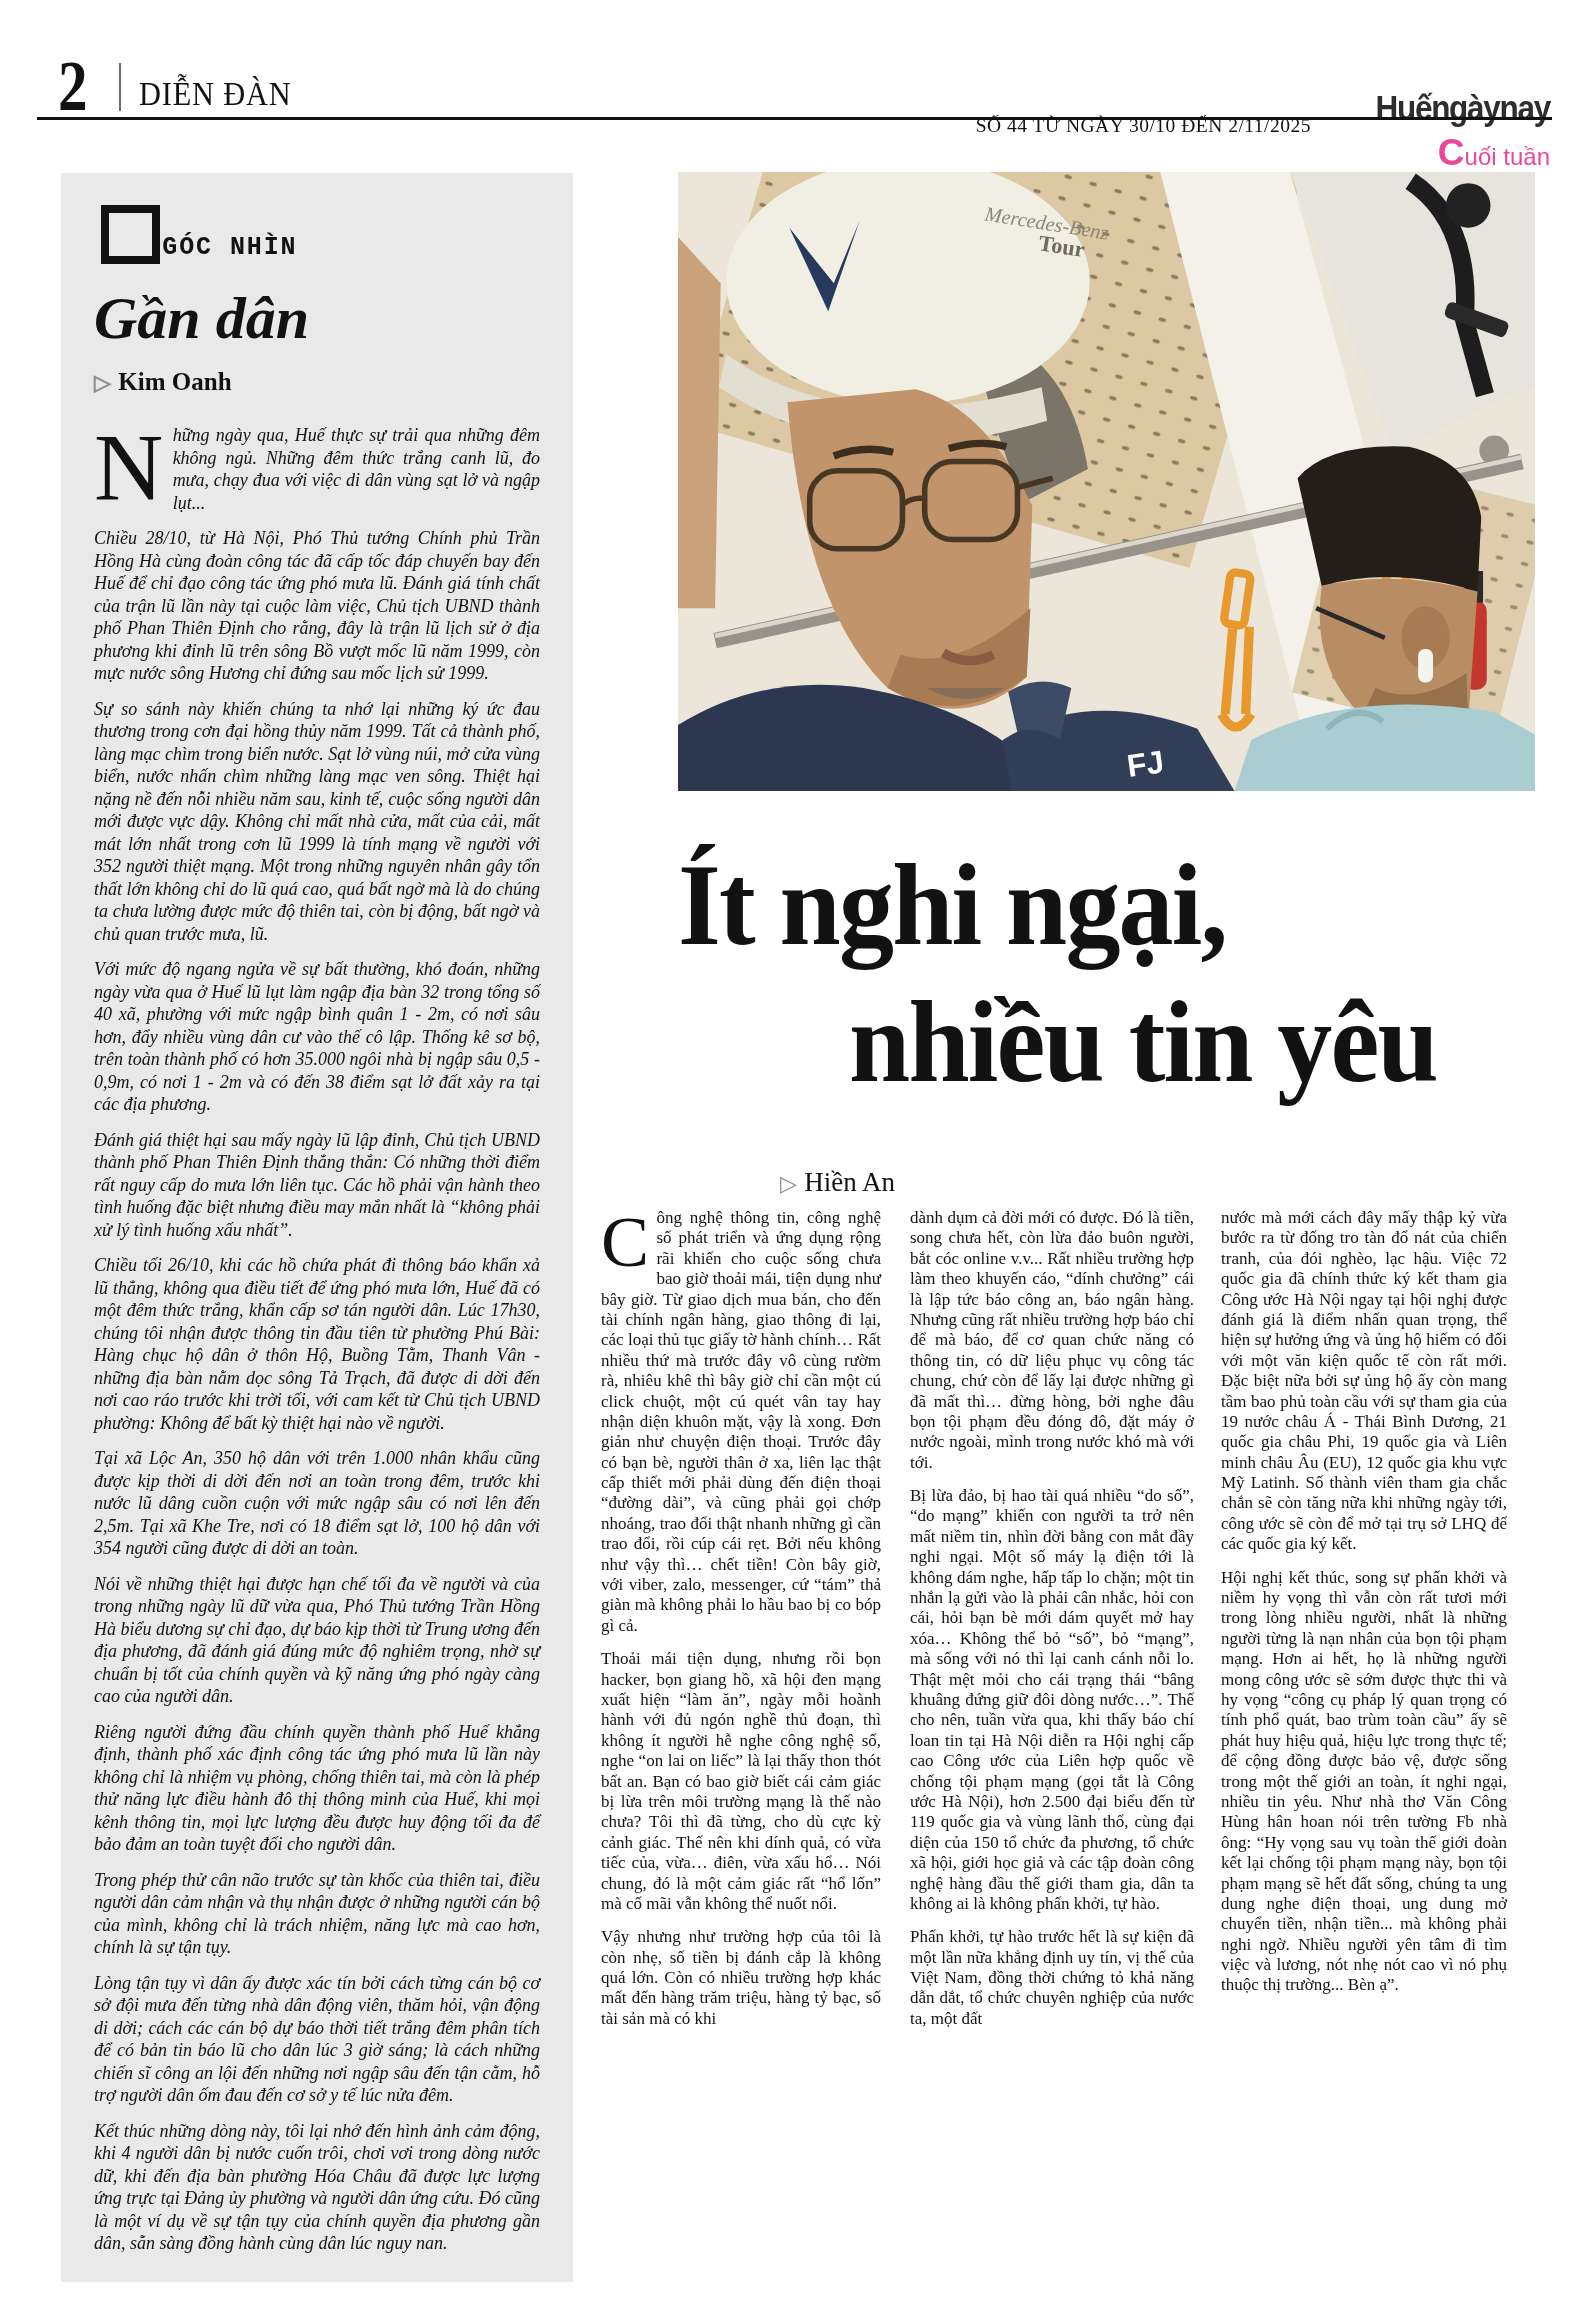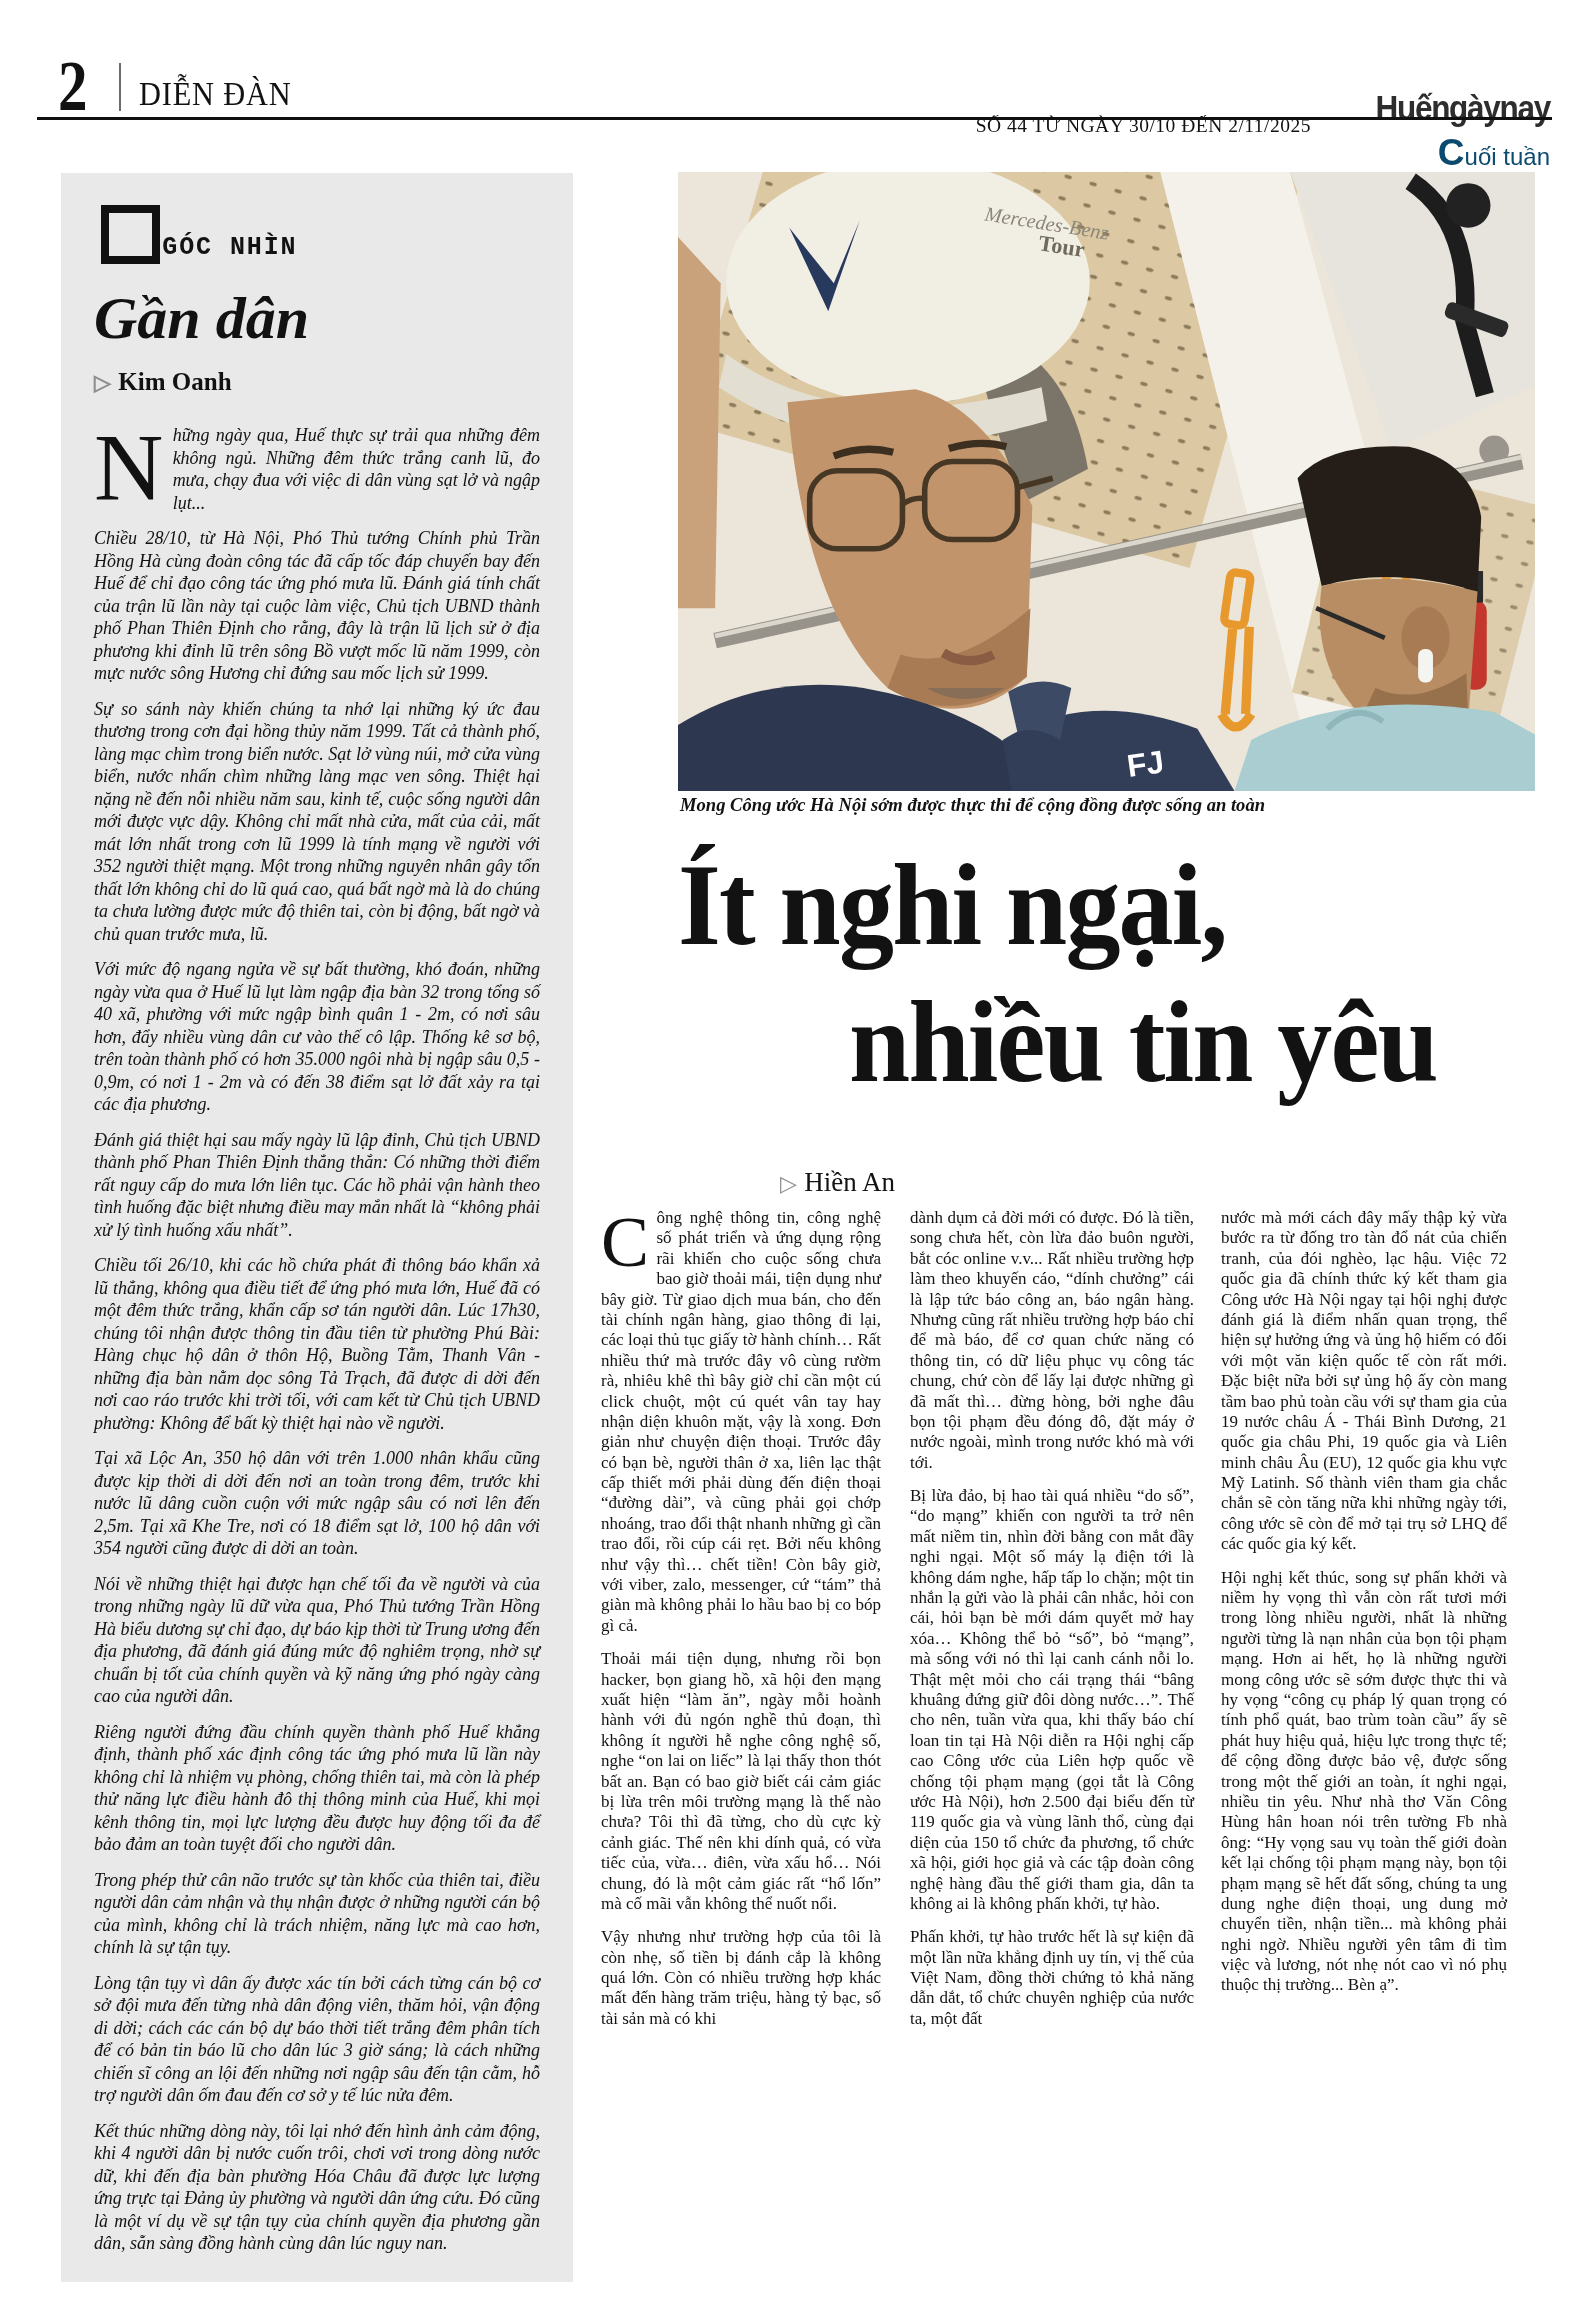--- a/index.html
+++ b/index.html
@@ -9,21 +9,21 @@
   .pagenum{position:absolute;left:58px;top:45px;font-size:72px;font-weight:bold;
            font-family:"Liberation Serif",serif;letter-spacing:-2.8px;transform:scaleX(.82);transform-origin:left bottom;}
   .hdr-div{position:absolute;left:119px;top:63px;width:1.9px;height:48px;background:#6b6b6b;}
   .section{position:absolute;left:139px;top:76px;font-size:33px;letter-spacing:0.9px;
            font-family:"Liberation Serif",serif;transform:scaleX(.92);transform-origin:left bottom;}
   .issue{position:absolute;right:278px;top:87px;font-size:19.5px;font-weight:normal;letter-spacing:0.5px;margin-top:28px;}
   .masthead{position:absolute;right:39px;top:90px;text-align:right;line-height:1;}
   .masthead .mh-title{font-family:"Liberation Sans",sans-serif;font-weight:bold;font-size:35px;
                       letter-spacing:-1.4px;color:#2e2e2e;transform:scaleX(.9);transform-origin:right bottom;display:inline-block;}
   .masthead .mh-ed{display:block;margin-top:9.3px;font-family:"Liberation Sans",sans-serif;
-                   color:#0c4a6e;font-size:24px;letter-spacing:0;}
+                   color:#ec4899;font-size:24px;letter-spacing:0;}
   .masthead .mh-ed::first-letter{font-size:37px;font-weight:bold;}
   .rule{position:absolute;left:37px;top:117px;width:1515px;height:2.8px;background:#101010;}
   
   .sidebar{position:absolute;left:55px;top:173px;width:512px;height:2109px;background:#e9e9e9;
            box-sizing:border-box;padding:28px 33px 22px 33px;overflow:hidden;margin-left:6px;}
   .kicker{display:flex;align-items:flex-end;gap:0px;margin:3.7px 0 24px 7.4px;}
   .kicker .sq{width:43px;height:43px;border:8.3px solid #111;margin-right:1.9px;}
   .kicker .kick-label{font-family:"Liberation Mono",monospace;font-weight:bold;font-size:25px;
                       letter-spacing:1.9px;padding-bottom:1.9px;}
   .sb-title{font-style:italic;font-weight:bold;font-size:60px;margin:5.6px 0 20.4px 0;line-height:1;}
@@ -158,21 +158,20 @@
       <path d="M668,330 Q700,292 788,296 Q856,312 866,372 L862,452 Q770,424 694,446 Z" fill="#241d18"></path>
       <path d="M694,446 Q682,534 738,586 Q798,626 852,592 L862,452 Q774,428 694,446 Z" fill="#b98d63"></path>
       <path d="M738,586 Q798,626 852,592 L850,540 Q796,576 752,556 Z" fill="#97704c"></path>
       <ellipse cx="806" cy="502" rx="26" ry="34" fill="#a87b55"></ellipse>
       <rect x="798" y="514" width="16" height="36" rx="7" fill="#f4f4f0"></rect>
       <path d="M688,470 L762,502" stroke="#2a2a2a" stroke-width="5"></path>
       <path d="M618,612 Q724,556 880,582 L924,606 L924,667 L600,667 Z" fill="#a9cdd0"></path>
       <path d="M700,600 Q730,570 760,592" fill="none" stroke="#8fb6ba" stroke-width="6"></path>
     </svg>
   </figure>
-  <figcaption class="caption">Mong Công ước Hà Nội sớm được thực thi để cộng đồng được sống an toàn</figcaption>
 
   <h1 class="headline">
     <span class="hl hl1">Ít nghi ngại,</span>
     <span class="hl hl2">nhiều tin yêu</span>
   </h1>
   <div class="byline2">
     <span class="tri">▷</span><span>Hiền An</span>
   </div>
 
   <div class="col col1">

